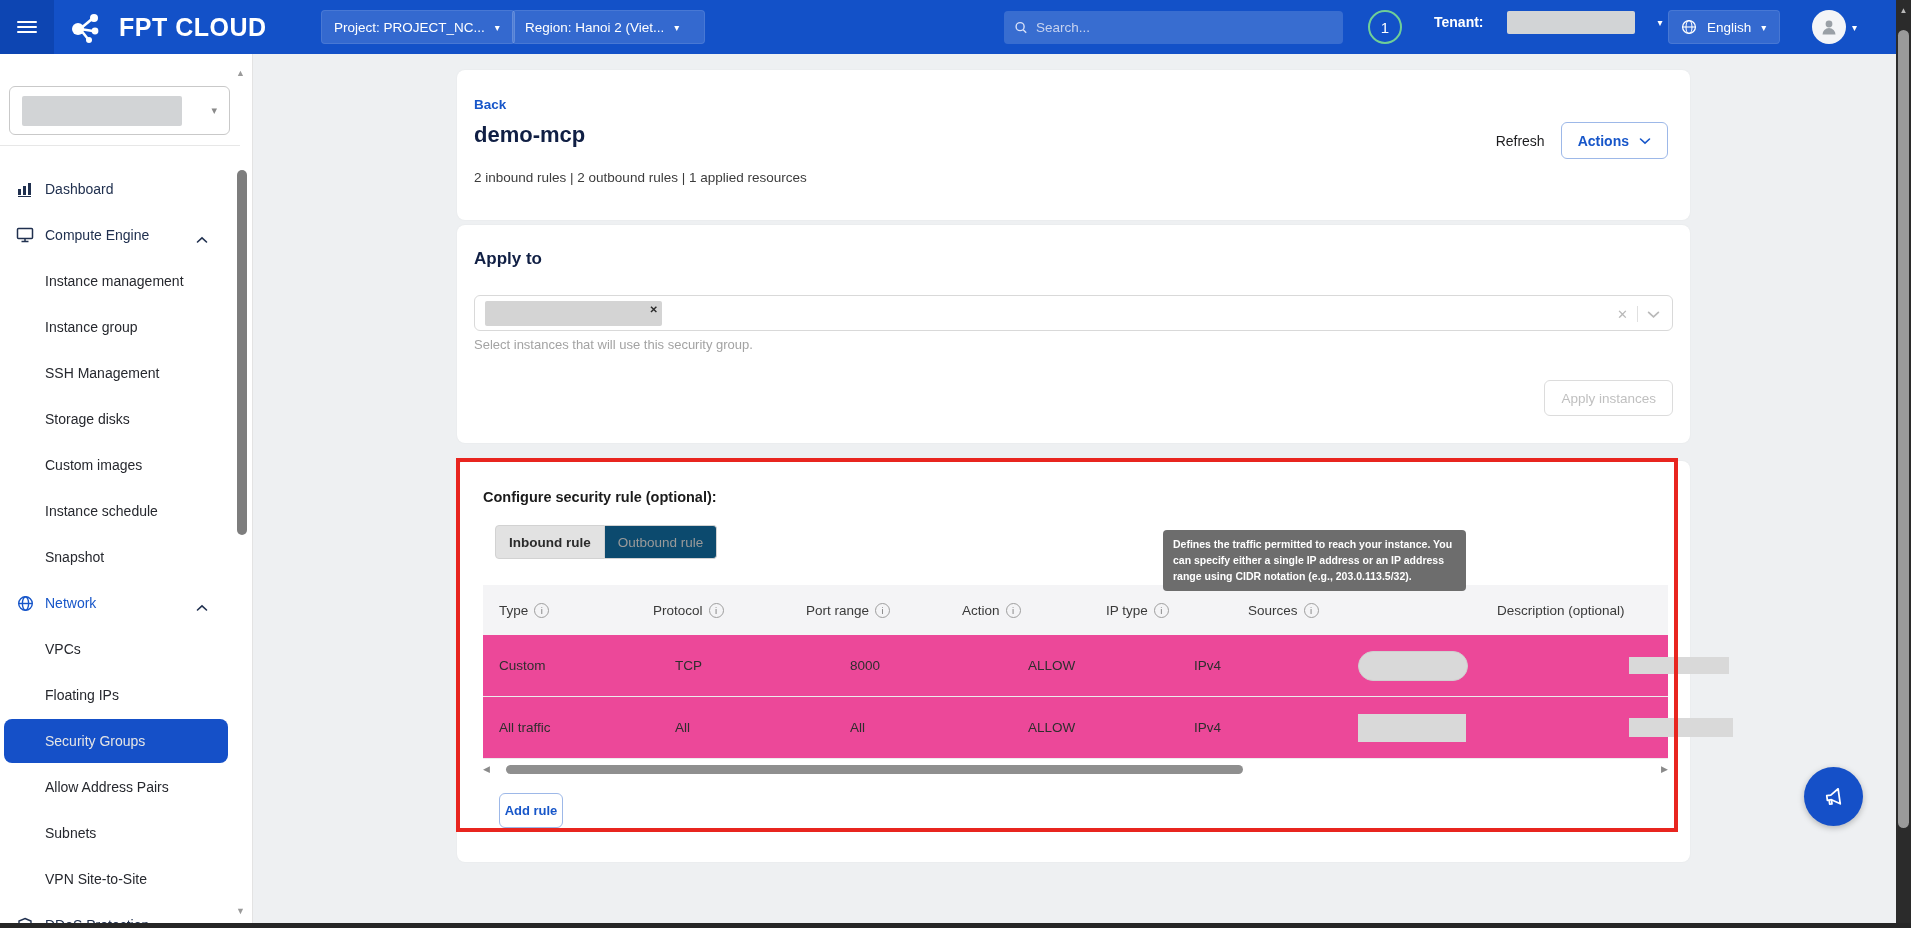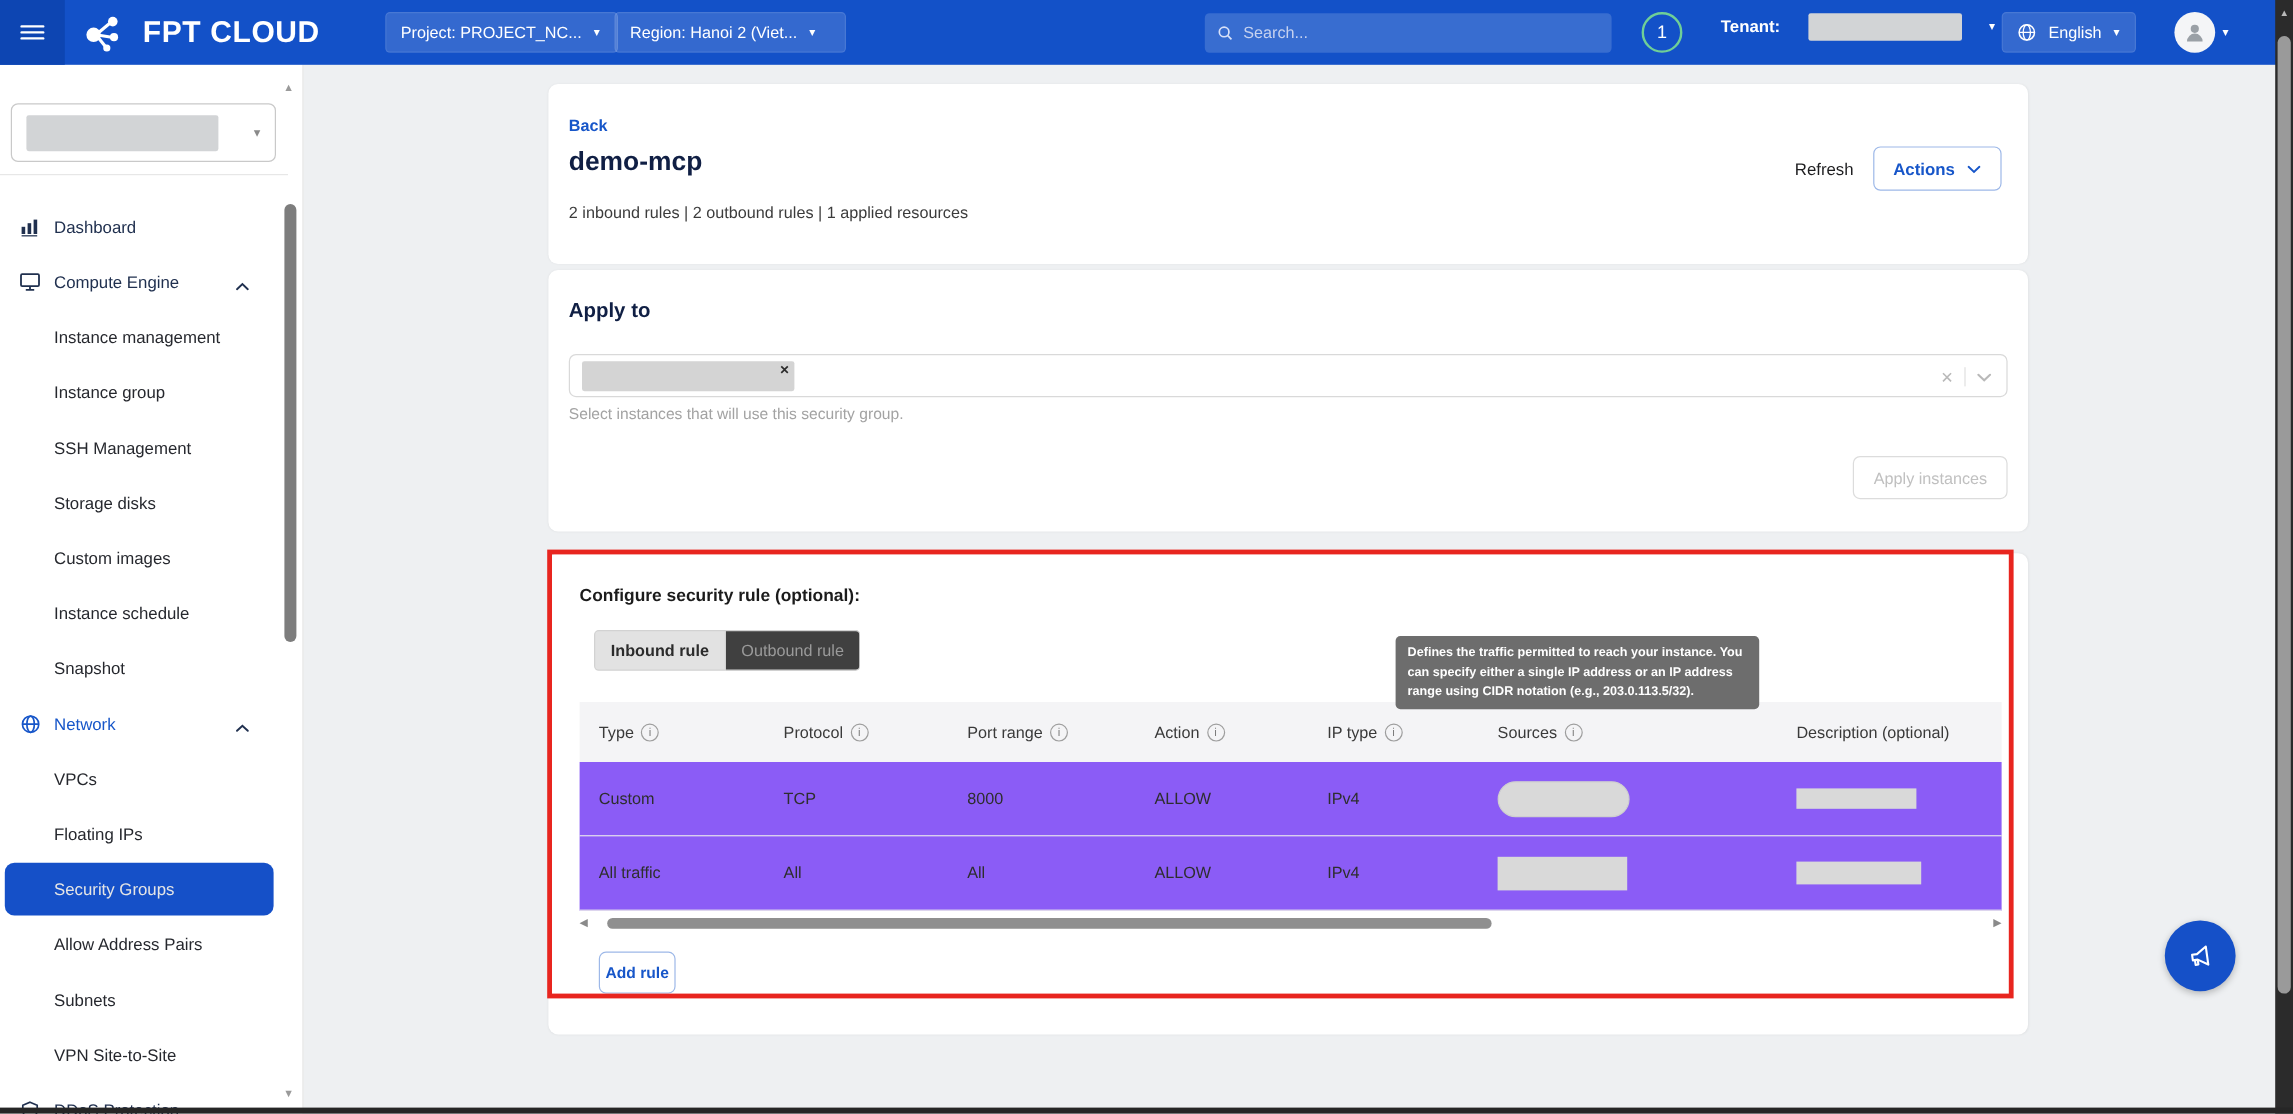--- a/index.html
+++ b/index.html
@@ -79,26 +79,26 @@
   .sel-controls { position:absolute; right:12px; top:0; height:36px; display:flex; align-items:center; gap:9px; color:#b9b9b9; font-size:13px; }
   .sel-div { width:1px; height:16px; background:#e0e0e0; }
   .sel-helper { position:absolute; left:17px; top:112px; color:#a3a3a3; font-size:13px; }
   .apply-btn { position:absolute; right:17px; top:155px; height:36px; padding:0 16px; border:1px solid #dcdcdc; border-radius:6px;
                background:#fff; color:#c0c0c0; font-size:13.5px; font-family:"Liberation Sans", sans-serif; }
 
   .cfg-title { position:absolute; left:26px; top:28px; color:#1b1b1b; font-size:14.5px; font-weight:700; }
   .tabs { position:absolute; left:26px; top:64px; display:flex; }
   .tab { height:34px; display:flex; align-items:center; padding:0 13px; font-size:13.5px; border:1px solid #d2d2d2; cursor:pointer; }
   .tab-active { background:#e2e2e2; color:#2b2b2b; font-weight:600; border-radius:4px 0 0 4px;margin-left:12px; }
-  .tab-inactive { background:#404040; color:#9a9a9a; border-left:none; border-radius:0 4px 4px 0; }
+  .tab-inactive { background:#0c4a6e; color:#9a9a9a; border-left:none; border-radius:0 4px 4px 0; }
 
   .rtable { position:absolute; left:26px; top:124px; width:1185px; font-size:13.5px; color:#2e2e2e; }
   .trow { display:grid; grid-template-columns:154px 153px 156px 144px 142px 249px 187px; align-items:center; }
   .thead { background:#f4f4f6; height:50px; color:#3a3a3a; }
-  .tbody-row { height:62px; border-bottom:1px solid #ececec; background:#8b5cf6; }
+  .tbody-row { height:62px; border-bottom:1px solid #ececec; background:#ec4899;gap:22px; }
   .cell { padding-left:16px; display:flex; align-items:center; gap:6px; }
   .info-i { width:15px; height:15px; border:1px solid #9e9e9e; border-radius:50%; color:#7b7b7b; font-size:9.5px;
             display:inline-flex; align-items:center; justify-content:center; font-style:normal; cursor:pointer; flex:none; }
   .pill-redact { width:110px; height:30px; border:1px solid #cfcfcf; border-radius:15px; background:#d9d9d9; }
   .box-redact { background:#d9d9d9; }
 
   .hscroll { position:absolute; left:26px; top:302px; width:1185px; height:12px; display:flex; align-items:center; }
   .hs-arr { color:#8a8a8a; font-size:9px; width:14px; flex:none; }
   .hs-track { position:relative; height:9px; flex:1; }
   .hs-thumb { position:absolute; left:9px; top:0; width:737px; height:9px; background:#8f8f8f; border-radius:5px; cursor:pointer; }

